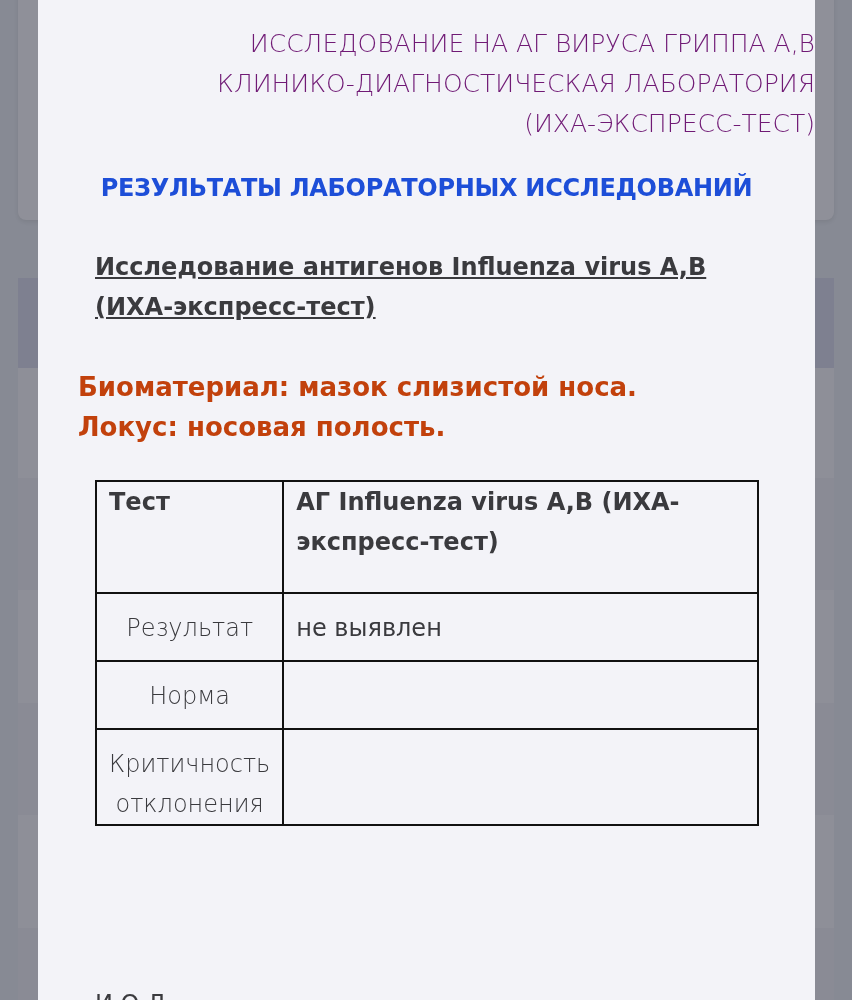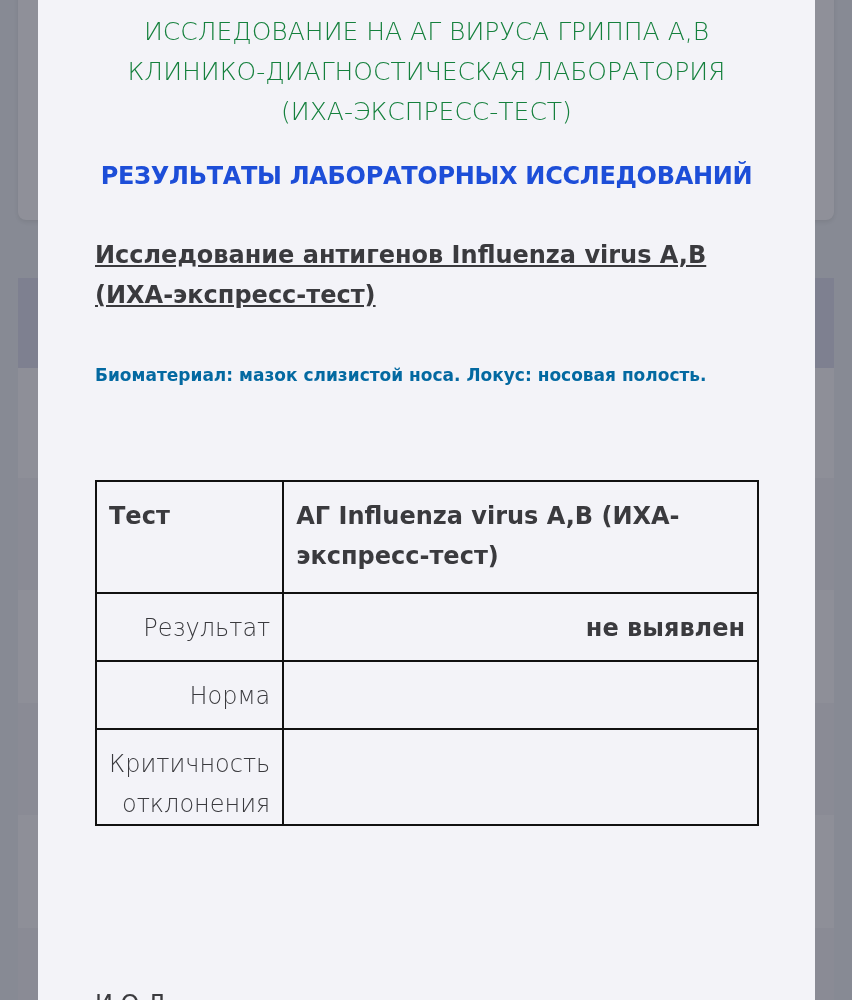--- a/index.html
+++ b/index.html
@@ -35,23 +35,23 @@
     .modal {
       position: absolute;
       left: 38px;
       top: 0;
       width: 777px;
       height: 1000px;
       background: #f3f3f8;
       overflow: hidden;
     }
     .lab-header {
-      margin-top: 12px;
-      text-align: center;
-      color: #15803d;
+      margin-top: 24px;
+      text-align: right;
+      color: #701a75;
       font-family: "DejaVu Sans", sans-serif;
       font-weight: 300;
       font-size: 25px;
       line-height: 40px;
       letter-spacing: 0px;
     }
     .lab-header div { white-space: nowrap; }
     .section-title {
       margin-top: 30px;
       text-align: center;
@@ -63,52 +63,51 @@
     .study-title {
       margin: 45px 0 0 57px;
       font-weight: bold;
       font-size: 24px;
       line-height: 40px;
       color: #3a3a3e;
       width: 660px;
       text-decoration: underline;
     }
     .biomaterial {
-      margin: 40px 0 0 57px;
+      margin: 40px 0 0 40px;
       font-weight: bold;
-      font-size: 17px;
+      font-size: 26px;
       line-height: 40px;
-      color: #0369a1;
+      color: #c2410c;
       width: 660px;
     }
     table.results {
       position: absolute;
       left: 57px;
       top: 480px;
       width: 664px;
       border-collapse: collapse;
       color: #3a3a3e;
       font-size: 24px;
     }
     table.results td, table.results th {
       border: 2px solid #111;
       vertical-align: top;
       padding: 0 12px;
       line-height: 40px;
     }
     table.results th {
       font-weight: bold;
       height: 112px;
-      padding-top: 14px;
       box-sizing: border-box;
     }
     table.results th.label-col { text-align: left; width: 172px; }
     table.results th.value-col { text-align: left; }
-    table.results td.label { text-align: right; font-weight: 300; }
-    table.results td.value { text-align: right; font-weight: 700; }
+    table.results td.label { text-align: center; font-weight: 300; }
+    table.results td.value { text-align: left; font-weight: 400; }
     tr.row-std td { height: 68px; padding-top: 14px; box-sizing: border-box; }
     tr.row-tall td { height: 78px; padding-top: 14px; box-sizing: border-box; }
     .footer-cut {
       position: absolute;
       left: 57px;
       top: 990px;
       font-size: 24px;
       color: #3a3a3e;
       white-space: nowrap;
     }

